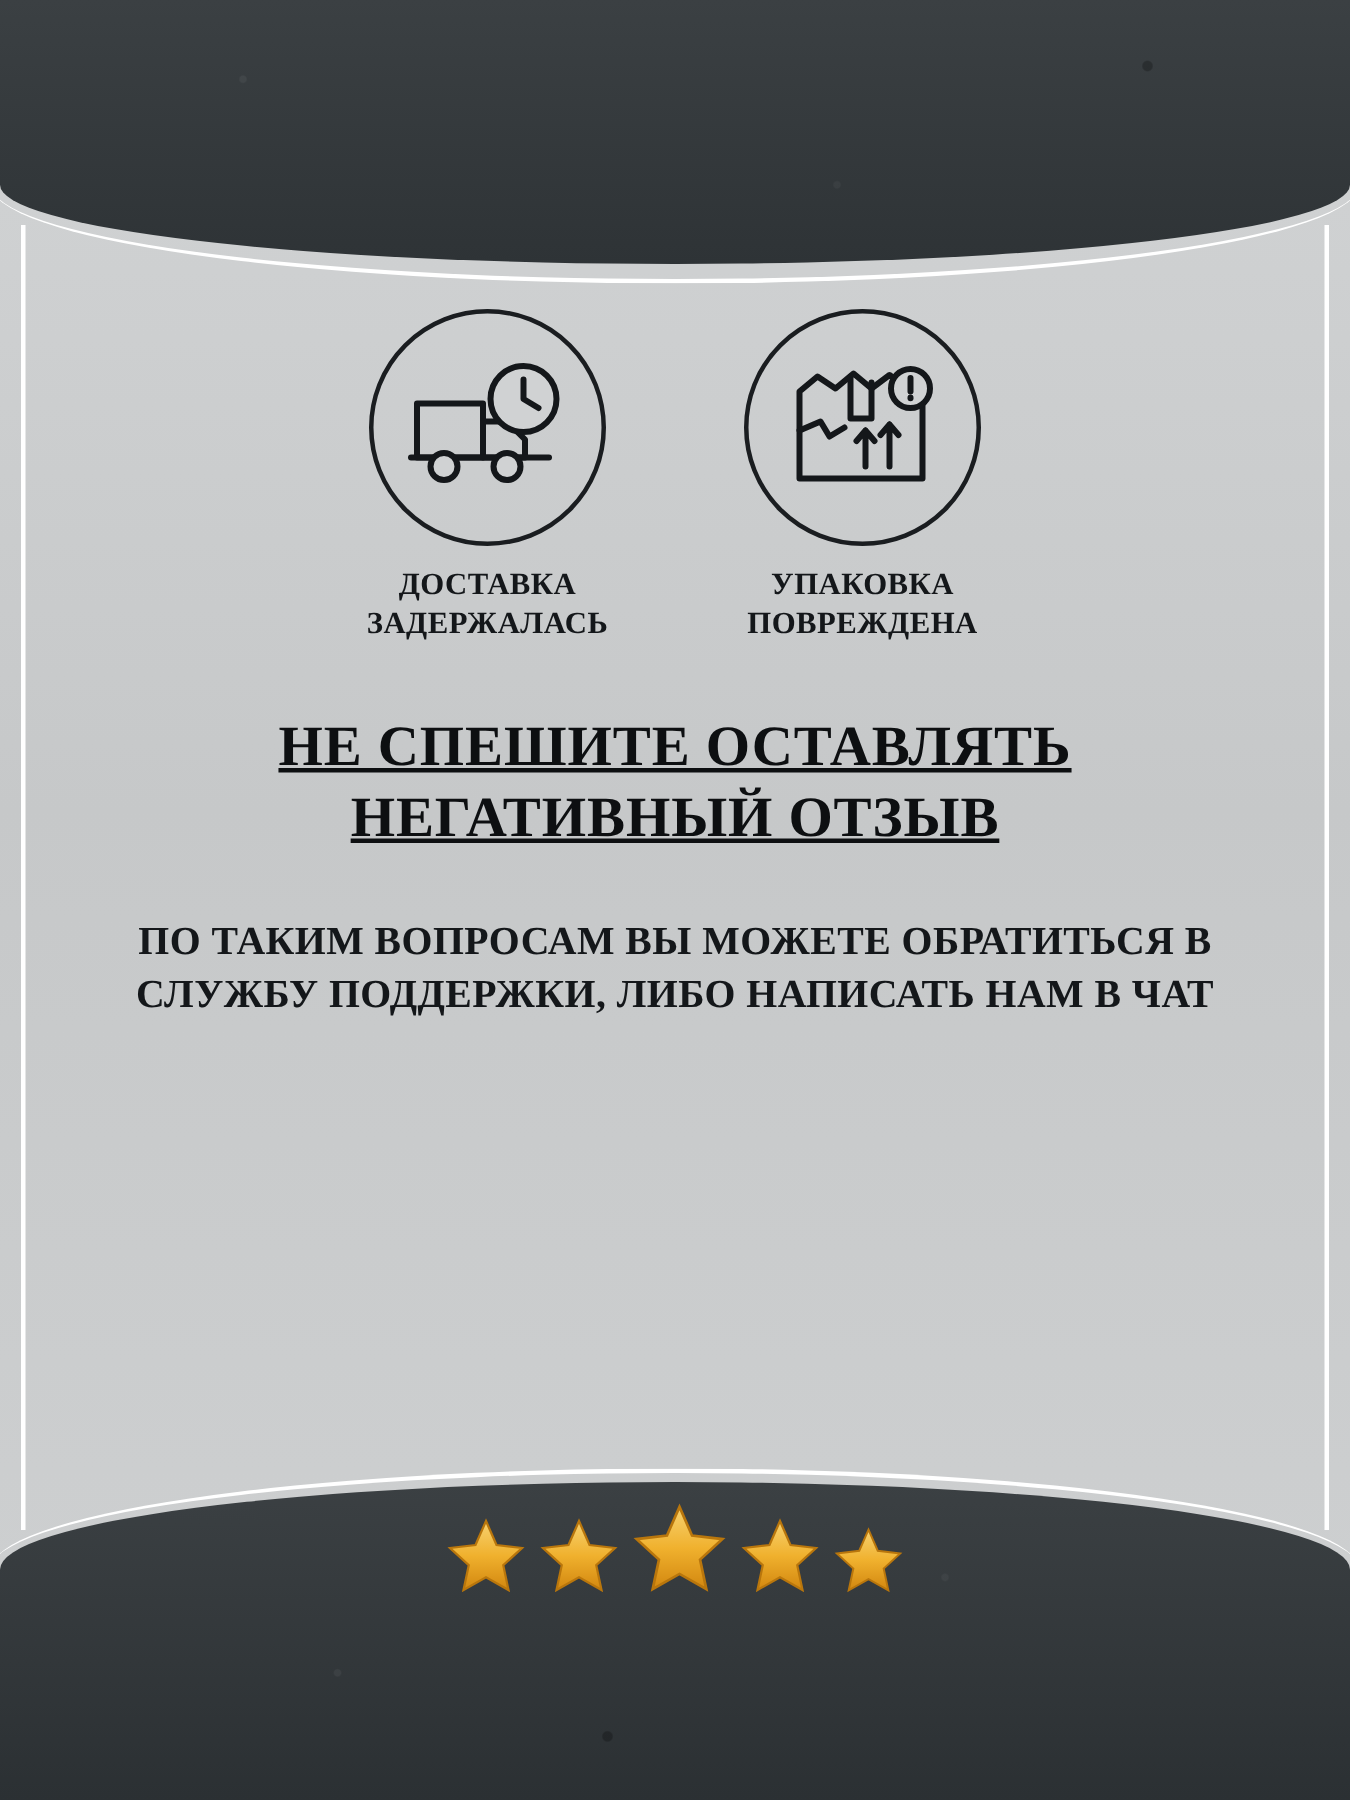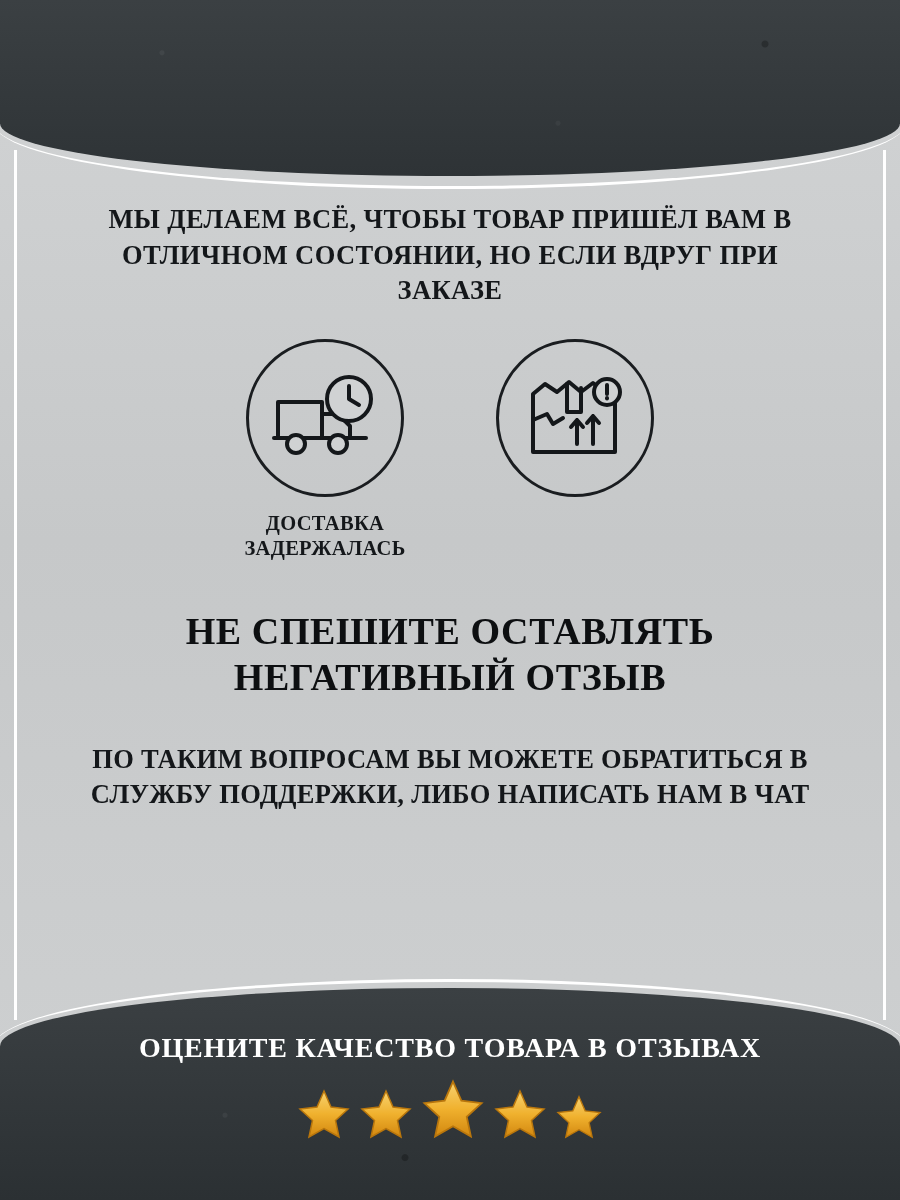--- a/index.html
+++ b/index.html
@@ -142,20 +142,21 @@
   }
 
   .big-warning {
     margin: 46px auto 0 auto;
     width: 740px;
     font-size: 38px;
     font-weight: bold;
     line-height: 1.22;
     letter-spacing: 0.6px;
     color: #0d0f11;
+    text-decoration: underline;
   }
   .support-text {
     margin: 42px auto 0 auto;
     width: 800px;
     font-size: 26.5px;
     font-weight: bold;
     line-height: 1.32;
     letter-spacing: 0.3px;
     color: #14171a;
   }
@@ -227,21 +228,20 @@
   <div class="top-banner-inner">
     <div class="headline-gold">УВАЖАЕМЫЕ ПОКУПАТЕЛИ</div>
     <div class="headline-white">БЛАГОДАРИМ ВАС ЗА ДОВЕРИЕ</div>
   </div>
 
   <div class="side-line left"></div>
   <div class="side-line right"></div>
 
   <div class="content">
 
-    <div class="intro">МЫ ДЕЛАЕМ ВСЁ, ЧТОБЫ ТОВАР ПРИШЁЛ ВАМ В ОТЛИЧНОМ СОСТОЯНИИ, НО ЕСЛИ ВДРУГ ПРИ ЗАКАЗЕ</div>
 
     <div class="icons-row">
 
       <div class="icon-block">
         <div class="icon-circle">
           <svg width="110" height="92" viewBox="0 0 110 92">
             <g fill="none" stroke="#14171a" stroke-width="4" stroke-linecap="round" stroke-linejoin="round">
 
               <path d="M8 30 L52 30 L52 66 L8 66 Z"></path>
 
@@ -274,32 +274,32 @@
 
               <path d="M54 76 L54 52 M54 52 L48 59 M54 52 L60 59"></path>
               <path d="M70 76 L70 48 M70 48 L64 55 M70 48 L76 55"></path>
 
               <circle cx="84" cy="24" r="13" fill="#d0d2d3"></circle>
               <path d="M84 17 L84 26"></path>
               <path d="M84 30 L84 30.5"></path>
             </g>
           </svg>
         </div>
+        <div class="icon-caption">УПАКОВКА ПОВРЕЖДЕНА</div>
       </div>
 
     </div>
 
     <div class="big-warning">НЕ СПЕШИТЕ ОСТАВЛЯТЬ НЕГАТИВНЫЙ ОТЗЫВ</div>
     <div class="support-text">ПО ТАКИМ ВОПРОСАМ ВЫ МОЖЕТЕ ОБРАТИТЬСЯ В СЛУЖБУ ПОДДЕРЖКИ, ЛИБО НАПИСАТЬ НАМ В ЧАТ</div>
   </div>
 
   <div class="bottom-banner"></div>
   <div class="arc-white-bottom"></div>
   <div class="bottom-inner">
-    <div class="bottom-title">ОЦЕНИТЕ КАЧЕСТВО ТОВАРА В ОТЗЫВАХ</div>
     <div class="stars">
       <svg class="star" width="52" height="50" viewBox="0 0 52 50">
         <defs>
           <linearGradient id="g1" x1="0" y1="0" x2="0" y2="1">
             <stop offset="0%" stop-color="#f7d271"></stop>
             <stop offset="50%" stop-color="#f0b12e"></stop>
             <stop offset="100%" stop-color="#d2870f"></stop>
           </linearGradient>
         </defs>
         <path d="M26 2 L33 18 L50 20 L37.5 31.5 L41 48 L26 39.5 L11 48 L14.5 31.5 L2 20 L19 18 Z" fill="url(#g1)" stroke="#b9760c" stroke-width="1.5"></path>

